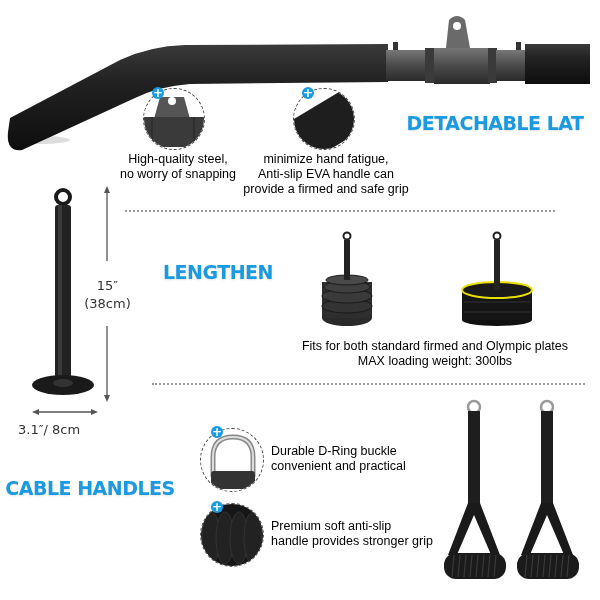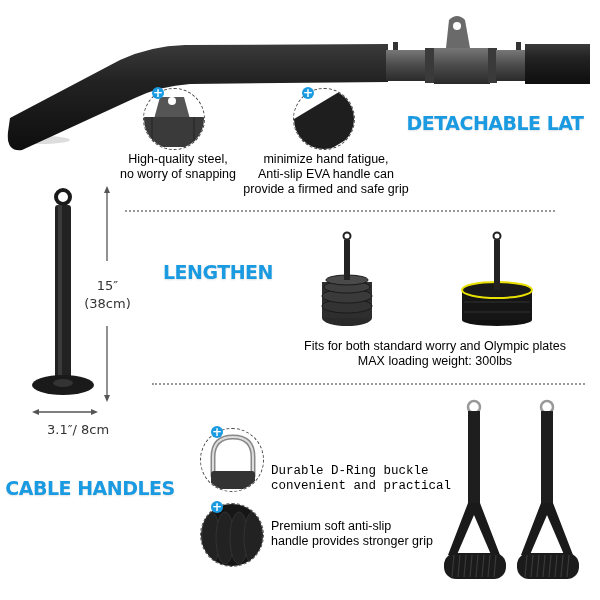--- a/index.html
+++ b/index.html
@@ -100,21 +100,21 @@
 <div class="abs dim center" style="left:80px;top:277px;width:55px;line-height:18px;">
   <div>15″</div>
   <div>(38cm)</div>
 </div>
 
 <svg class="abs" style="left:32px;top:407px" width="66" height="10">
   <line x1="4" y1="5" x2="62" y2="5" stroke="#555" stroke-width="1.3"></line>
   <polygon points="0,5 7,2 7,8" fill="#555"></polygon>
   <polygon points="66,5 59,2 59,8" fill="#555"></polygon>
 </svg>
-<div class="abs dim" style="left:47px;top:422px;">3.1″/ 8cm</div>
+<div class="abs dim" style="left:18px;top:422px;">3.1″/ 8cm</div>
 
 <div class="abs title" style="left:148px;top:262px;width:140px;font-size:19px;">
   <div>LENGTHEN</div>
 </div>
 
 <svg class="abs" style="left:318px;top:230px" width="62" height="100">
   <circle cx="29" cy="6" r="3.5" fill="none" stroke="#222" stroke-width="2"></circle>
   <rect x="26" y="10" width="6" height="40" fill="#222"></rect>
   <ellipse cx="29" cy="88" rx="25" ry="8" fill="#2a2a2a"></ellipse>
   <rect x="4" y="52" width="50" height="36" fill="#2e2e2e"></rect>
@@ -129,39 +129,39 @@
   <circle cx="39" cy="6" r="3.5" fill="none" stroke="#222" stroke-width="2"></circle>
   <ellipse cx="39" cy="90" rx="35" ry="6" fill="#111"></ellipse>
   <rect x="4" y="62" width="70" height="28" fill="#151515"></rect>
   <line x1="6" y1="72" x2="72" y2="72" stroke="#333"></line>
   <line x1="6" y1="82" x2="72" y2="82" stroke="#333"></line>
   <ellipse cx="39" cy="60" rx="35" ry="8" fill="#1a1a1a" stroke="#e8e000" stroke-width="2"></ellipse>
   <rect x="36" y="10" width="6" height="50" fill="#222"></rect>
 </svg>
 
 <div class="abs caption center" style="left:280px;top:339px;width:310px;">
-  <div>Fits for both standard worry and Olympic plates</div>
+  <div>Fits for both standard firmed and Olympic plates</div>
   <div>MAX loading weight: 300lbs</div>
 </div>
 
 <div class="abs dotline" style="left:152px;top:383px;width:433px;"></div>
 
 <div class="abs title" style="left:5px;top:478px;width:170px;font-size:19px;">
   <div>CABLE HANDLES</div>
 </div>
 
 <div class="zoom-circle" style="left:200px;top:428px;width:64px;height:64px;">
   <svg width="64" height="64">
     <path d="M12,48 L12,28 Q12,8 32,8 Q52,8 52,28 L52,48" fill="none" stroke="#888" stroke-width="5"></path>
     <path d="M12,48 L12,28 Q12,8 32,8 Q52,8 52,28 L52,48" fill="none" stroke="#ddd" stroke-width="2"></path>
     <rect x="10" y="42" width="44" height="18" rx="3" fill="#333"></rect>
   </svg>
 </div>
 <div class="plus" style="left:211px;top:426px;">+</div>
-<div class="abs caption" style="left:271px;top:464px;font-family:Liberation Mono, monospace;">
+<div class="abs caption" style="left:271px;top:444px;">
   <div>Durable D-Ring buckle</div>
   <div>convenient and practical</div>
 </div>
 
 <div class="zoom-circle" style="left:200px;top:503px;width:64px;height:64px;border-color:#555;">
   <svg width="64" height="64">
     <rect x="0" y="0" width="64" height="64" fill="#161616"></rect>
     <ellipse cx="10" cy="34" rx="9" ry="26" fill="#222" stroke="#333"></ellipse>
     <ellipse cx="24" cy="34" rx="9" ry="26" fill="#222" stroke="#333"></ellipse>
     <ellipse cx="38" cy="34" rx="9" ry="26" fill="#222" stroke="#333"></ellipse>

